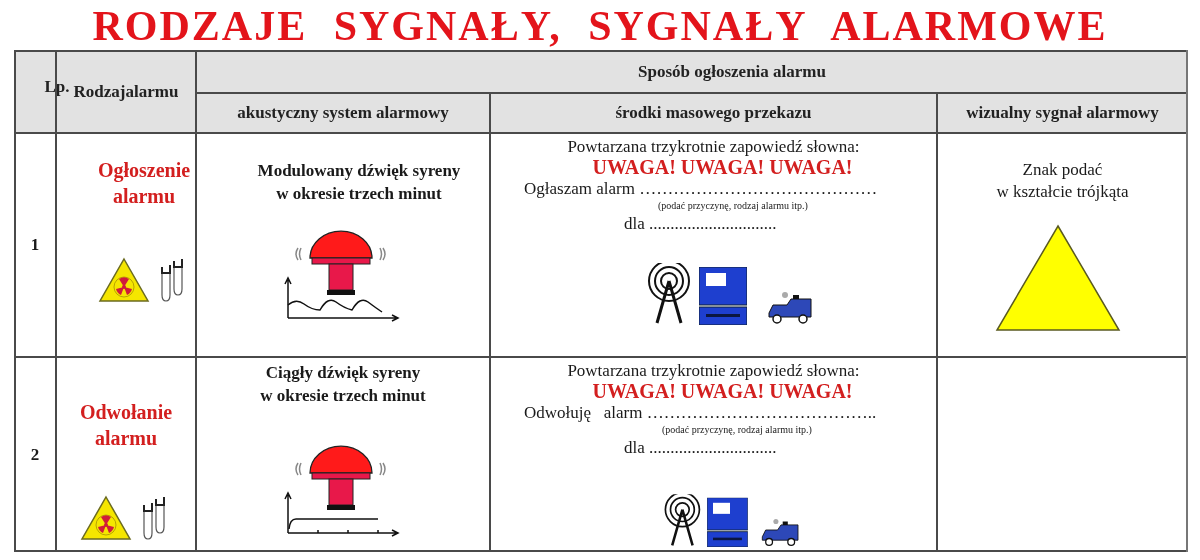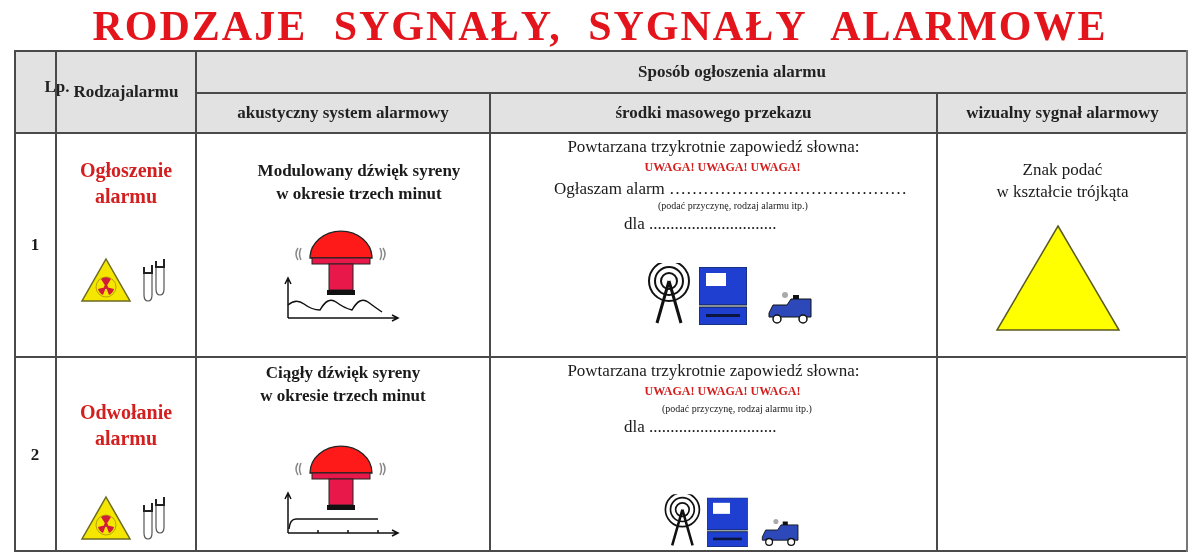--- a/index.html
+++ b/index.html
@@ -11,21 +11,21 @@
   .grid { position:absolute; left:14px; top:50px; width:1174px; height:502px; }
   .cell { position:absolute; box-sizing:border-box; }
   .hdr { background:#e2e2e2; }
   .line { position:absolute; background:#4a4a4a; }
   .hb { font-weight:bold; font-size:17px; text-align:center; color:#222; }
   .c { display:flex; align-items:center; justify-content:center; text-align:center; }
   .red { color:#d31f1f; }
   .alarm-name { font-weight:bold; font-size:20px; line-height:26px; }
   .acoustic { font-weight:bold; font-size:17px; line-height:23px; text-align:center; }
   .media { font-size:17px; line-height:21px; text-align:center; }
-  .uwaga { color:#d31f1f; font-weight:bold; font-size:12px;margin-left:18px; }
+  .uwaga { color:#d31f1f; font-weight:bold; font-size:20px;margin-left:18px; }
   .small { font-size:10px; line-height:14px; }
   .lp { font-weight:bold; font-size:17px; }
   svg { display:block; }
 </style>
 </head>
 <body>
 
 <div class="title">RODZAJE  SYGNAŁY,  SYGNAŁY  ALARMOWE</div>
 
 <div class="grid">
@@ -36,21 +36,21 @@
   <div class="cell c hb" style="left:42px;top:0;width:140px;height:83px;flex-direction:row;line-height:22px;">
     <span>Rodzaj</span>
     <span>alarmu</span>
   </div>
   <div class="cell c hb" style="left:182px;top:0;width:1072px;height:43px;">Sposób ogłoszenia alarmu</div>
   <div class="cell c hb" style="left:182px;top:43px;width:294px;height:40px;">akustyczny system alarmowy</div>
   <div class="cell c hb" style="left:476px;top:43px;width:447px;height:40px;">środki masowego przekazu</div>
   <div class="cell c hb" style="left:923px;top:43px;width:251px;height:40px;">wizualny sygnał alarmowy</div>
 
   <div class="cell c lp" style="left:0;top:83px;width:42px;height:224px;">1</div>
-  <div class="cell" style="left:42px;top:83px;width:140px;height:224px;">
+  <div class="cell" style="left:60px;top:83px;width:140px;height:224px;">
     <div class="alarm-name red" style="text-align:center;margin-top:24px;">
       <div>Ogłoszenie</div>
       <div>alarmu</div>
     </div>
     <div style="position:absolute;left:24px;top:124px;display:flex;align-items:flex-end;gap:8px;">
       <span>
         <svg width="52" height="46" viewBox="0 0 52 46">
             <polygon points="26,2 50,44 2,44" fill="#f5e600" stroke="#6b6b20" stroke-width="1.5"></polygon>
             <circle cx="26" cy="30" r="10" fill="none" stroke="#b8a400" stroke-width="1"></circle>
             <circle cx="26" cy="30" r="2" fill="#d01c3a"></circle>
@@ -84,21 +84,21 @@
           <rect x="45" y="62" width="28" height="5" fill="#111"></rect>
           <path d="M6,90 L6,52 M3,56 L6,50 L9,56" fill="none" stroke="#111" stroke-width="1.5"></path>
           <path d="M6,90 L116,90 M110,87 L116,90 L110,93" fill="none" stroke="#111" stroke-width="1.5"></path>
           <path d="M6,77 Q14,70 22,76 T38,82 Q46,68 54,74 T70,82 Q78,68 86,74 T100,84" fill="none" stroke="#111" stroke-width="1.5"></path>
         </svg>
     </span>
   </div>
   <div class="cell media" style="left:476px;top:83px;width:447px;height:224px;padding-top:3px;">
     <div>Powtarzana trzykrotnie zapowiedź słowna:</div>
     <div class="uwaga">UWAGA! UWAGA! UWAGA!</div>
-    <div style="text-align:center;padding-left:34px;">Ogłaszam alarm ……………………………………</div>
+    <div style="text-align:left;padding-left:34px;">Ogłaszam alarm ……………………………………</div>
     <div class="small" style="text-align:left;padding-left:168px;">(podać przyczynę, rodzaj alarmu itp.)</div>
     <div style="text-align:left;padding-left:134px;">dla ..............................</div>
     <div style="position:absolute;left:155px;top:130px;display:flex;align-items:flex-end;gap:6px;">
       <span>
           <svg width="48" height="62" viewBox="0 0 48 62">
             <circle cx="24" cy="18" r="20" fill="none" stroke="#111" stroke-width="2"></circle>
             <circle cx="24" cy="18" r="14" fill="none" stroke="#111" stroke-width="2"></circle>
             <circle cx="24" cy="18" r="8" fill="none" stroke="#111" stroke-width="2"></circle>
             <path d="M24,18 L12,60 M24,18 L36,60" stroke="#111" stroke-width="3"></path>
           </svg>
@@ -177,20 +177,21 @@
           <path d="M6,90 L6,52 M3,56 L6,50 L9,56" fill="none" stroke="#111" stroke-width="1.5"></path>
           <path d="M6,90 L116,90 M110,87 L116,90 L110,93" fill="none" stroke="#111" stroke-width="1.5"></path>
           <path d="M7,86 Q8,76 14,76 L96,76" fill="none" stroke="#111" stroke-width="1.5"></path>
           <path d="M36,87 L36,90 M66,87 L66,90 M96,87 L96,90" stroke="#111" stroke-width="1.5"></path>
         </svg>
     </span>
   </div>
   <div class="cell media" style="left:476px;top:307px;width:447px;height:195px;padding-top:3px;">
     <div>Powtarzana trzykrotnie zapowiedź słowna:</div>
     <div class="uwaga">UWAGA! UWAGA! UWAGA!</div>
+    <div style="text-align:left;padding-left:34px;white-space:pre;">Odwołuję   alarm …………………………………..</div>
     <div class="small" style="text-align:left;padding-left:172px;">(podać przyczynę, rodzaj alarmu itp.)</div>
     <div style="text-align:left;padding-left:134px;">dla ..............................</div>
     <div style="position:absolute;left:172px;top:128px;display:flex;align-items:flex-end;gap:5px;transform:scale(0.85);transform-origin:left bottom;">
       <span>
           <svg width="48" height="62" viewBox="0 0 48 62">
             <circle cx="24" cy="18" r="20" fill="none" stroke="#111" stroke-width="2"></circle>
             <circle cx="24" cy="18" r="14" fill="none" stroke="#111" stroke-width="2"></circle>
             <circle cx="24" cy="18" r="8" fill="none" stroke="#111" stroke-width="2"></circle>
             <path d="M24,18 L12,60 M24,18 L36,60" stroke="#111" stroke-width="3"></path>
           </svg>

